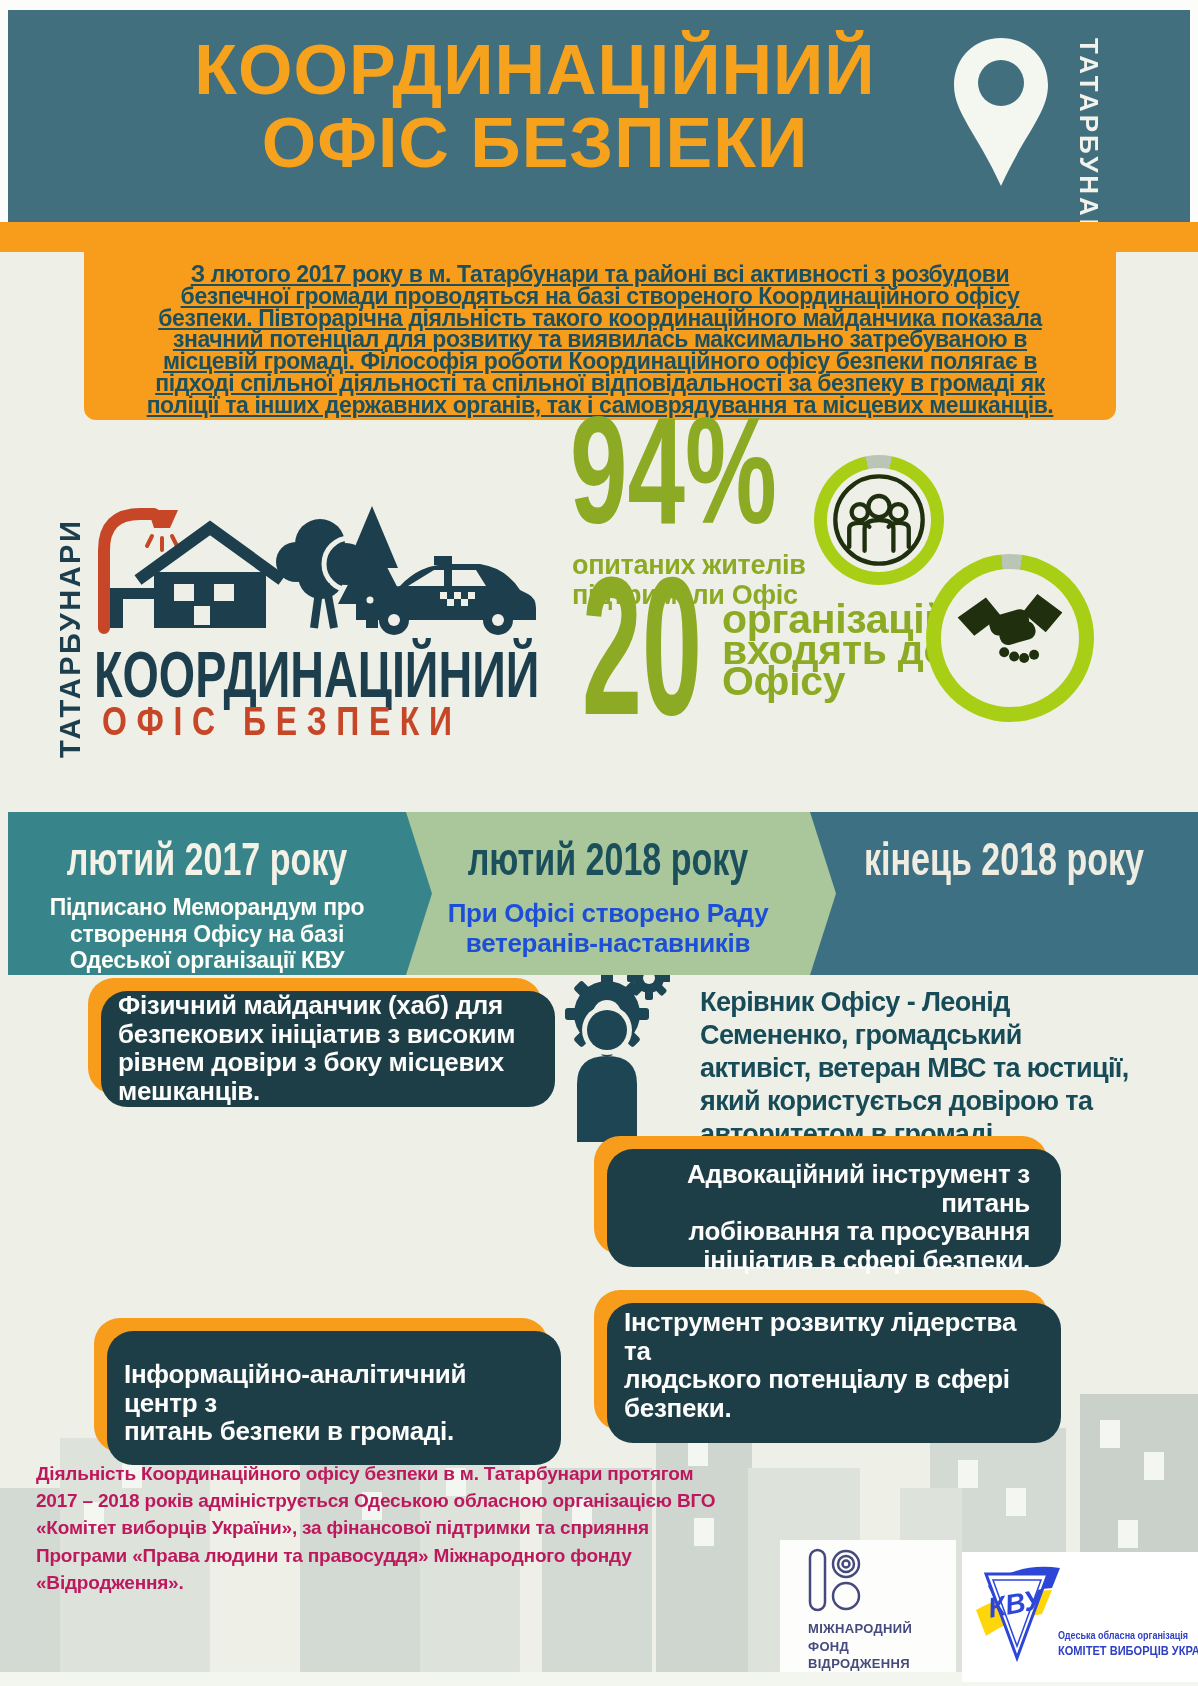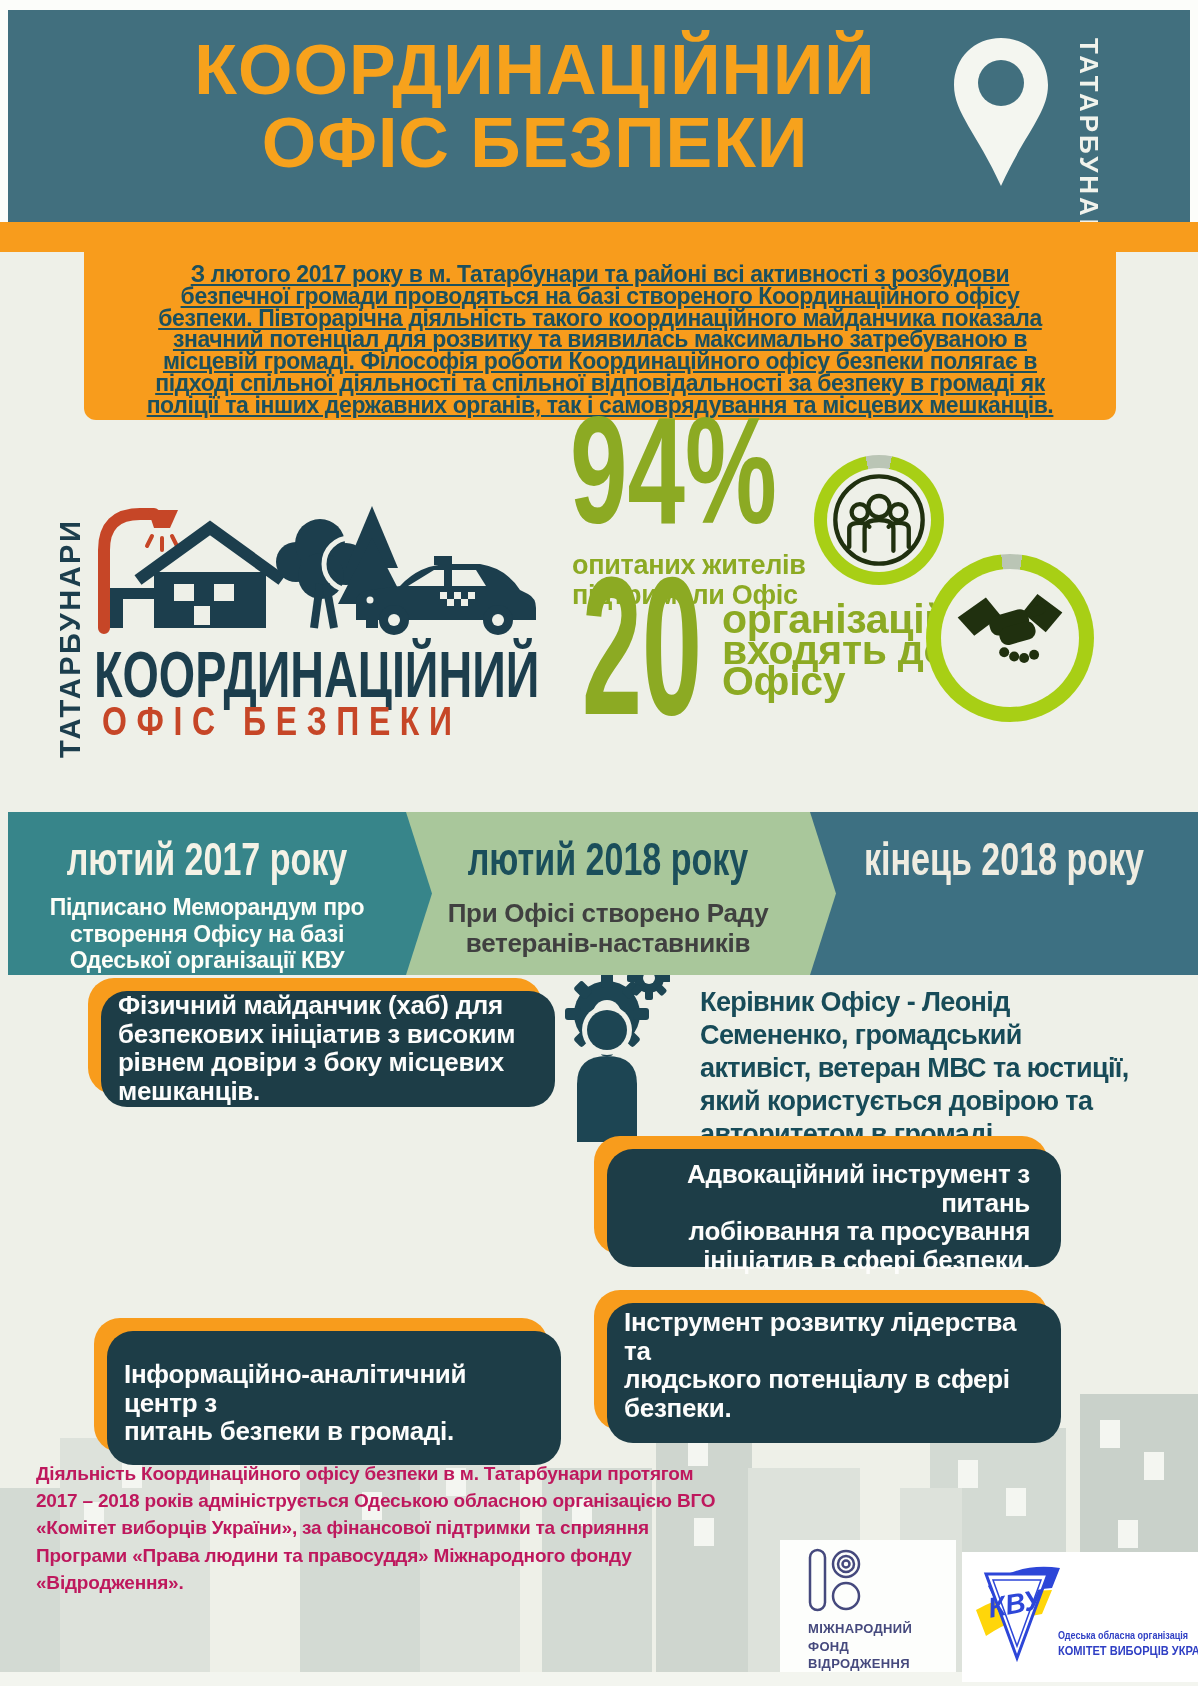--- a/index.html
+++ b/index.html
@@ -66,21 +66,21 @@
   .seg3{left:810px;width:388px;background:var(--seg3,#3d7082);z-index:1;}
   .seg-inner{padding-right:26px;}
   .seg3 .seg-inner{padding-right:0;}
   .seg-title{text-align:center;font-size:46px;line-height:1;font-weight:bold;
     transform:scaleX(.74);transform-origin:center top;white-space:nowrap;}
   .seg1 .seg-title{color:#f4f2e6;}
   .seg2 .seg-title{color:#1b4f5b;}
   .seg3 .seg-title{color:#efece1;}
   .seg-text{text-align:center;font-weight:bold;margin-top:12px;letter-spacing:-0.3px;}
   .seg1 .seg-text{font-size:23px;line-height:26.5px;color:#fdfef8;}
-  .seg2 .seg-text{font-size:26px;line-height:30px;color:#404040;margin-top:16px;}
+  .seg2 .seg-text{font-size:26px;line-height:30px;color:#1d4ed8;margin-top:16px;}
   .seg3 .seg-text{font-size:21.5px;line-height:24.5px;color:#ffffff;}
 
   
   .leader-icon{left:556px;top:950px;width:114px;height:192px;}
   .leader-text{left:700px;top:986px;width:470px;font-size:27px;line-height:33px;
     font-weight:bold;letter-spacing:-0.6px;color:#174b58;}
 
   
   .card{position:absolute;background:var(--orange,#f89c1c);border-radius:26px;z-index:2;}
   .card::before{content:"";position:absolute;left:13px;top:13px;width:100%;height:100%;

